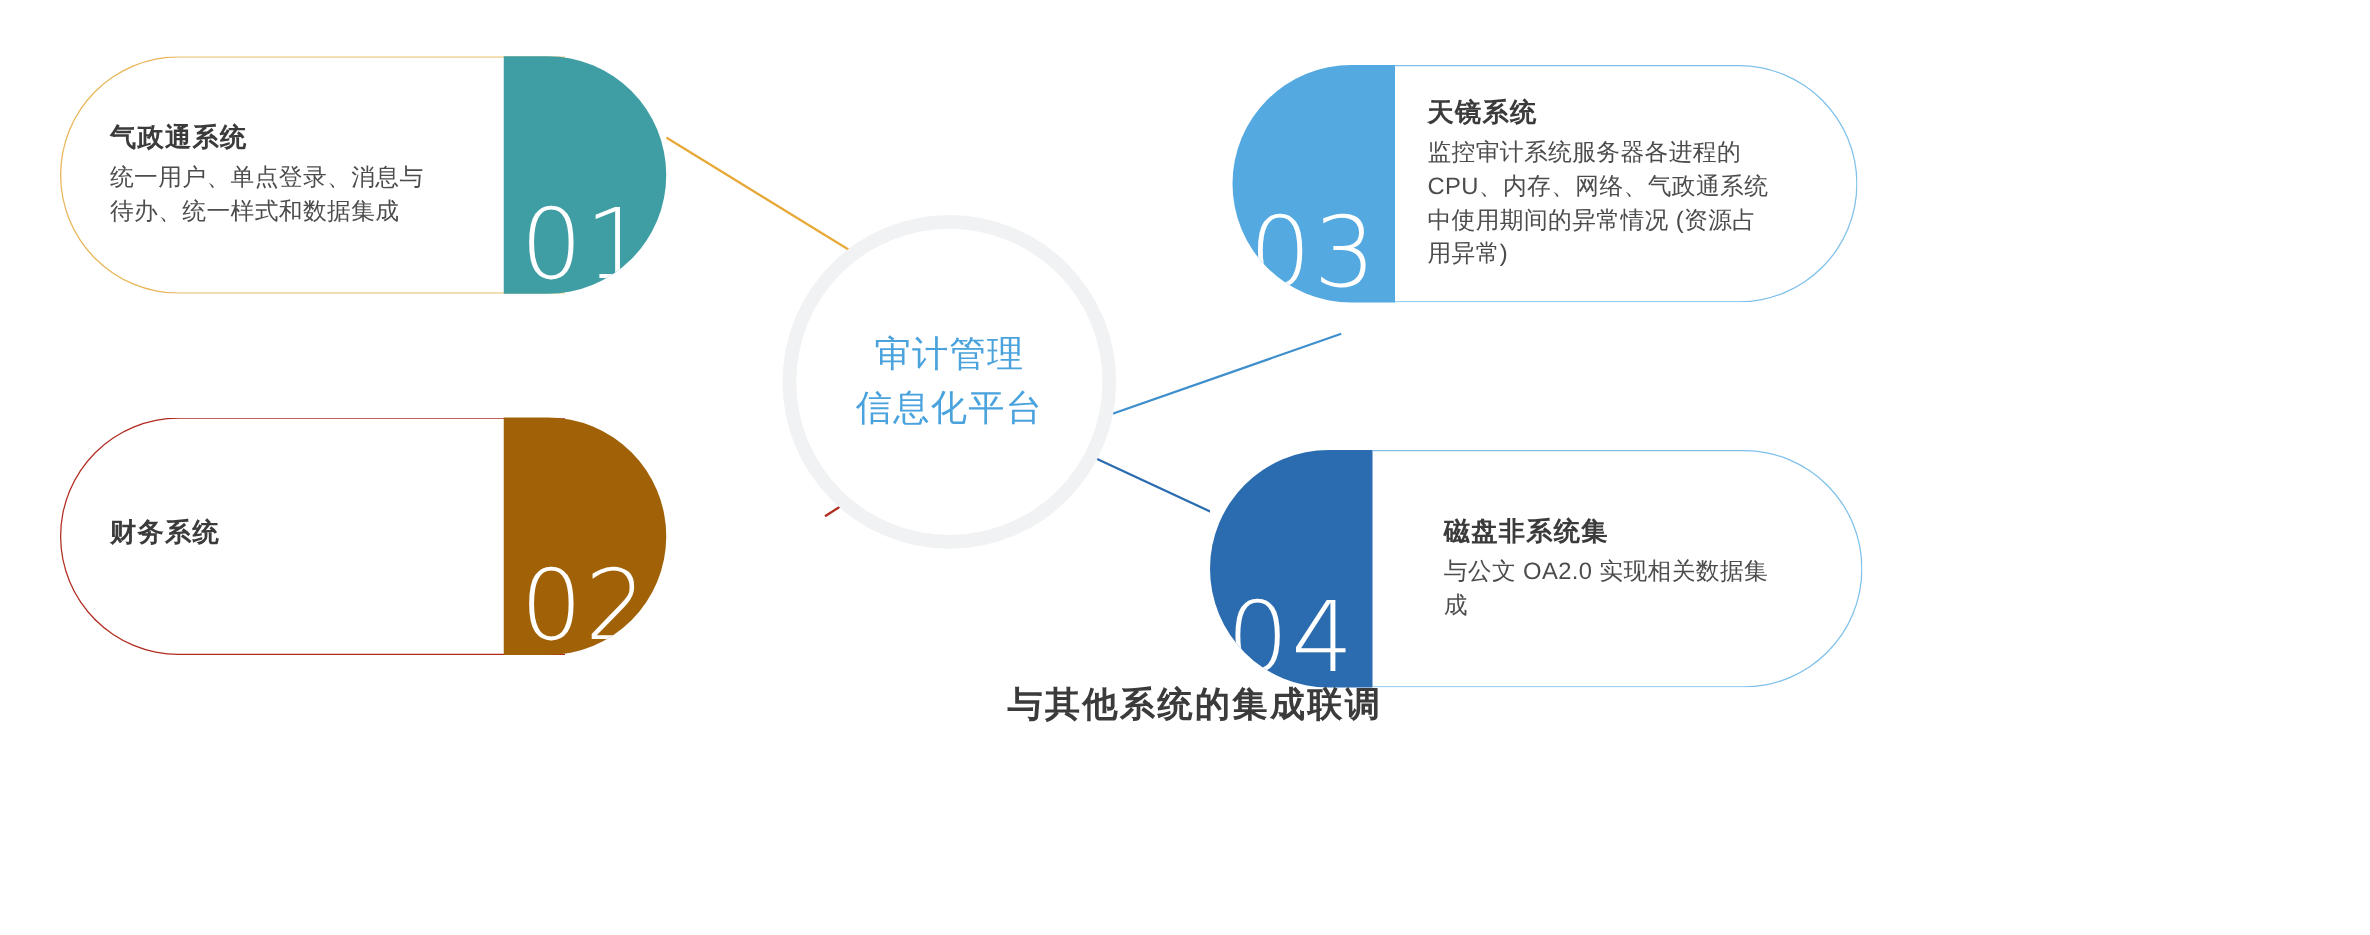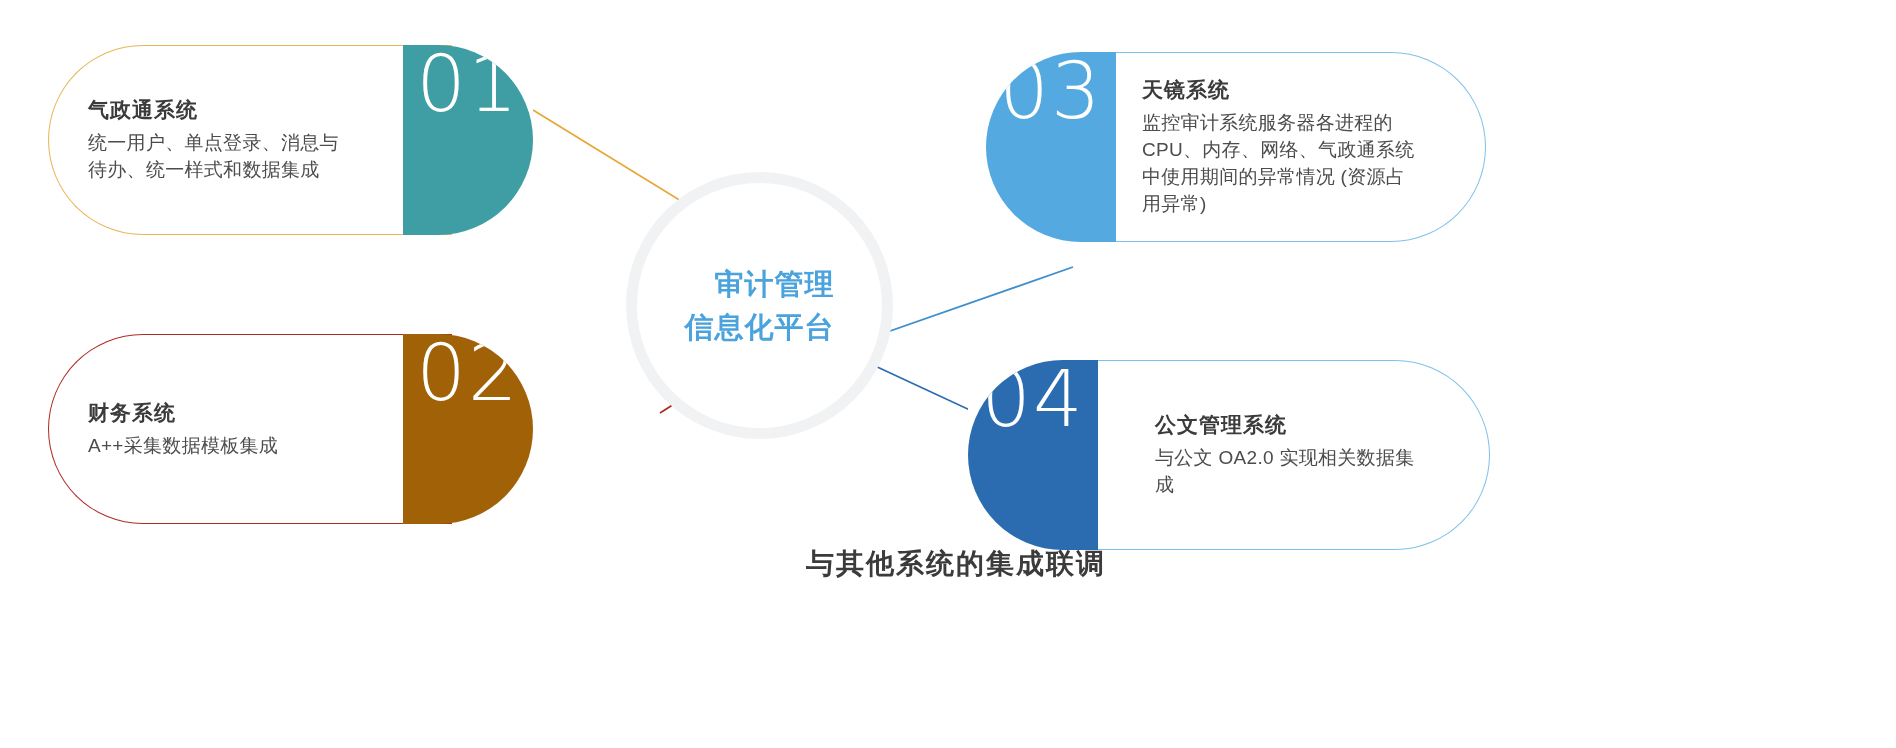--- a/index.html
+++ b/index.html
@@ -20,42 +20,42 @@
     position:absolute;
     left:637px; top:183px;
     width:245px; height:245px;
     border-radius:50%;
     background:#ffffff;
     box-shadow:0 0 0 11px #f1f2f3;
     z-index:3;
     display:flex; align-items:center; justify-content:center;
   }
   .hub-text {
-    text-align:right;
+    text-align:center;
     color:#4aa3dd;
     font-size:29px;
-    font-weight:700;
+    font-weight:400;
     line-height:1.45;
     letter-spacing:1px;
     white-space:pre-line;
   }
 
   
   .card {
     position:absolute;
     z-index:2;
     display:flex;
     height:190px;
     background:#ffffff;
   }
   .num-panel {
     position:relative;
     flex:0 0 auto;
     width:130px;
-    display:flex; align-items:flex-start; justify-content:center;
+    display:flex; align-items:flex-end; justify-content:center;
     overflow:hidden;
   }
   .num {
     font-size:78px;
     font-weight:300;
     color:#ffffff;
     letter-spacing:2px;
     line-height:1;
     font-family:"DejaVu Sans","Liberation Sans",sans-serif;
   }
@@ -156,21 +156,20 @@
     </div>
     <div class="num-panel" style="background: rgb(63, 158, 163);">
       <span class="num">01</span>
     </div>
   </div>
 
   <div class="card left" id="card-2">
     <div class="outline" style="border-color: rgb(176, 42, 31);"></div>
     <div class="body">
       <div class="c-title">财务系统</div>
-      <div class="c-desc">A++采集数据模板集成</div>
     </div>
     <div class="num-panel" style="background: #a16207;">
       <span class="num">02</span>
     </div>
   </div>
 
   <div class="card right" id="card-3">
     <div class="outline" style="border-color: rgb(126, 192, 234);"></div>
     <div class="num-panel" style="background: rgb(83, 169, 224);">
       <span class="num">03</span>
@@ -183,21 +182,21 @@
 用异常)</div>
     </div>
   </div>
 
   <div class="card right" id="card-4">
     <div class="outline" style="border-color: rgb(126, 192, 234);"></div>
     <div class="num-panel" style="background: rgb(43, 108, 176);">
       <span class="num">04</span>
     </div>
     <div class="body">
-      <div class="c-title">公文管理系统</div>
+      <div class="c-title">磁盘非系统集</div>
       <div class="c-desc">与公文 OA2.0 实现相关数据集
 成</div>
     </div>
   </div>
 
   <div class="hub" style="box-shadow: rgb(241, 242, 243) 0px 0px 0px 11px;">
     <div class="hub-text" style="color: rgb(74, 163, 221);">审计管理
 信息化平台</div>
   </div>
 

